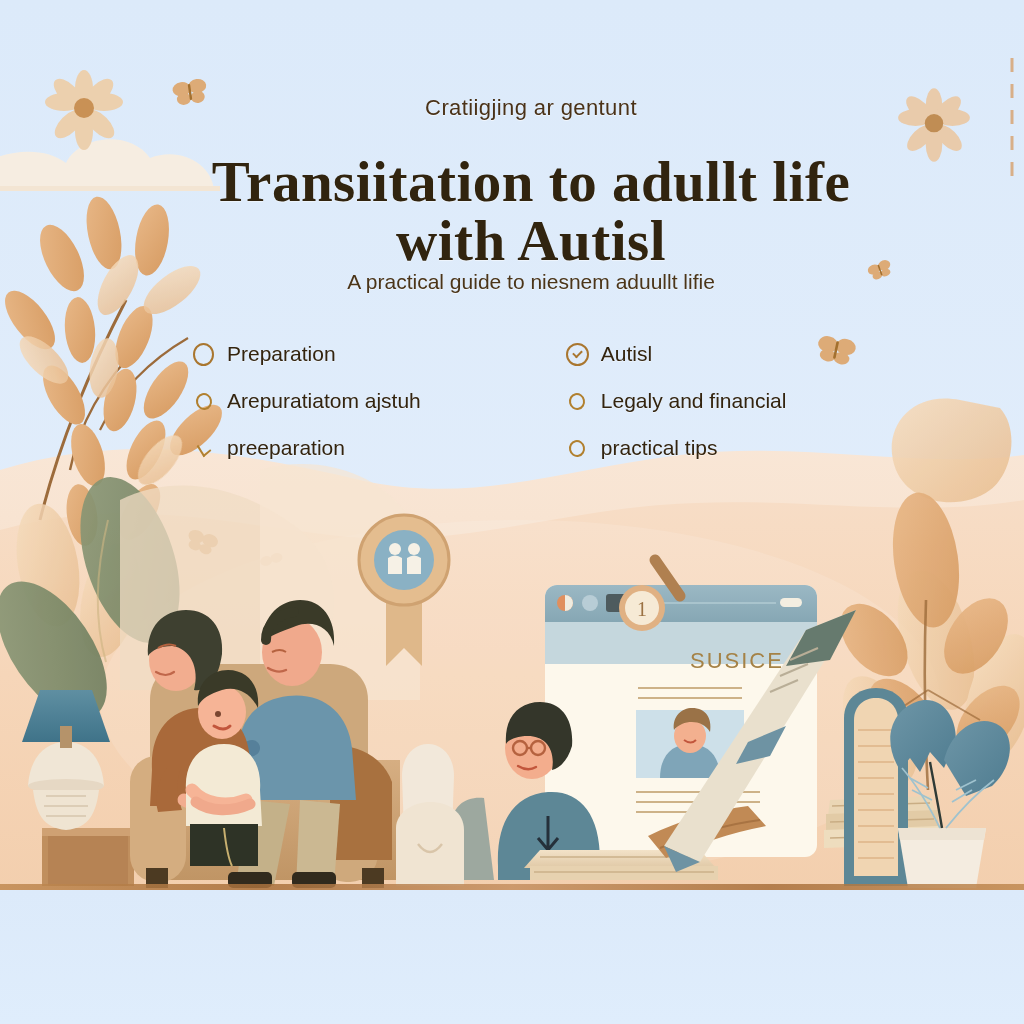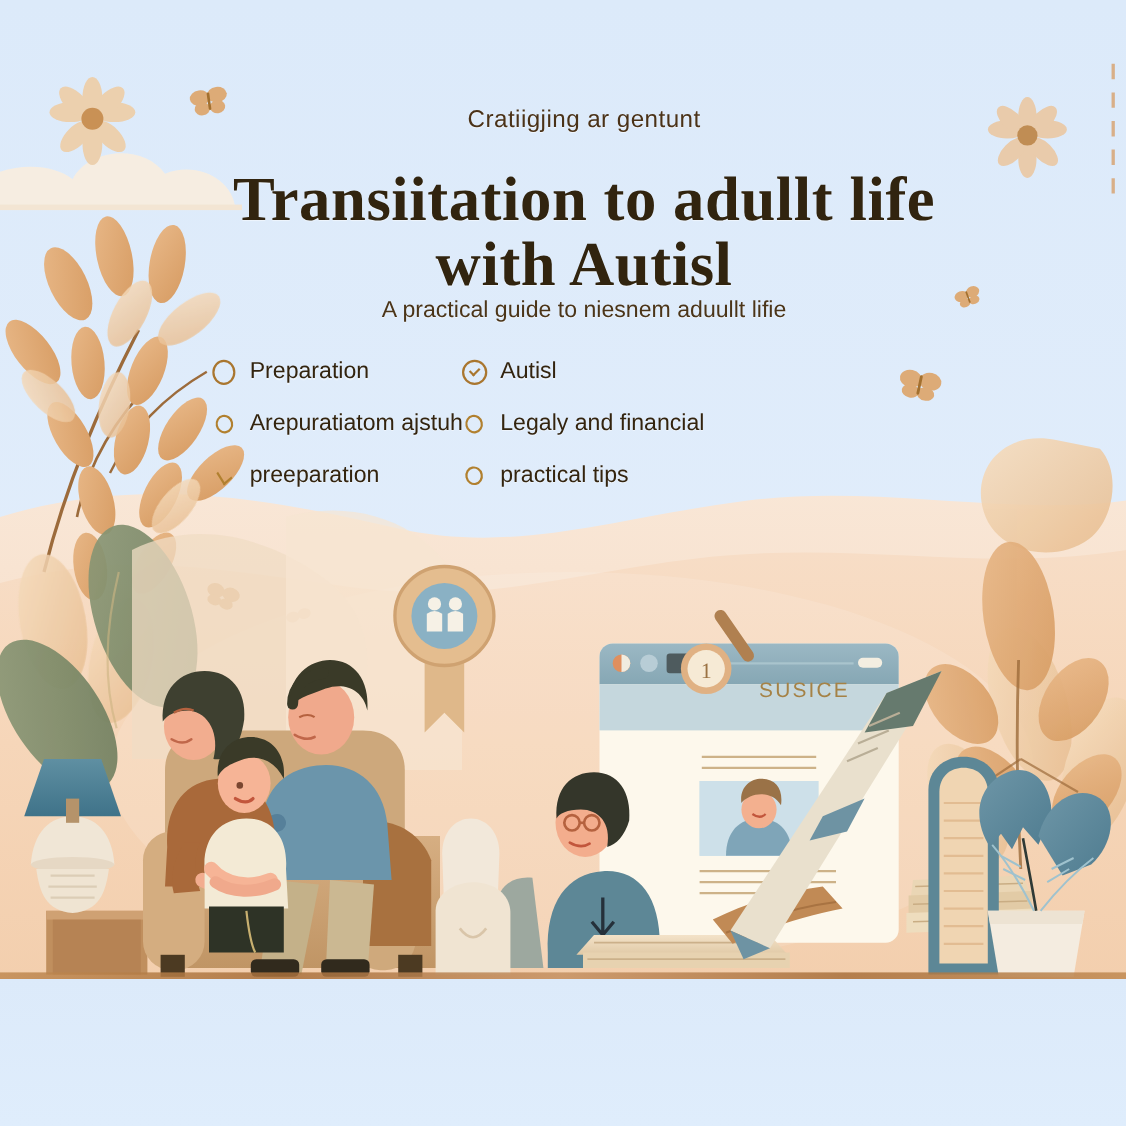--- a/index.html
+++ b/index.html
@@ -36,22 +36,22 @@
     text-shadow:0 1px 1px rgba(255,255,255,.5);
   }
   .subtitle {
     font-size:21px; color:#4b3519;
     font-family:"Liberation Sans", sans-serif;
     text-shadow:0 1px 0 rgba(255,255,255,.5);
   }
 
   
   .bullets {
-    position:absolute; top:326px; left:193px; width:660px;
-    display:flex; z-index:40;text-align:center;
+    position:absolute; top:342px; left:193px; width:660px;
+    display:flex; gap:146px; z-index:40;text-align:center;
   }
   .bcol { display:flex; flex-direction:column; gap:23px; }
   .brow { display:flex; align-items:center; gap:13px; }
   .bmark {
     width:21px; height:21px; flex:0 0 21px;
     display:flex; align-items:center; justify-content:center;
     color:#a9762f;
   }
   .bmark.ring { }
   .bmark.ring::before {
@@ -540,15 +540,15 @@
         <span class="bmark small-ring"></span>
         <span class="blabel">Legaly and financial</span>
       </div>
       <div class="brow">
         <span class="bmark small-ring"></span>
         <span class="blabel">practical tips</span>
       </div>
     </div>
   </div>
 
-  <div style="position:absolute;left:690px;top:618px;z-index:31;font-family:'Liberation Sans',sans-serif;font-size:19px;letter-spacing:2px;color:#a58246;">SUSICE</div>
+  <div style="position:absolute;left:690px;top:648px;z-index:31;font-family:'Liberation Sans',sans-serif;font-size:22px;letter-spacing:2px;color:#a58246;">SUSICE</div>
 
 </div>
 
 </body></html>

